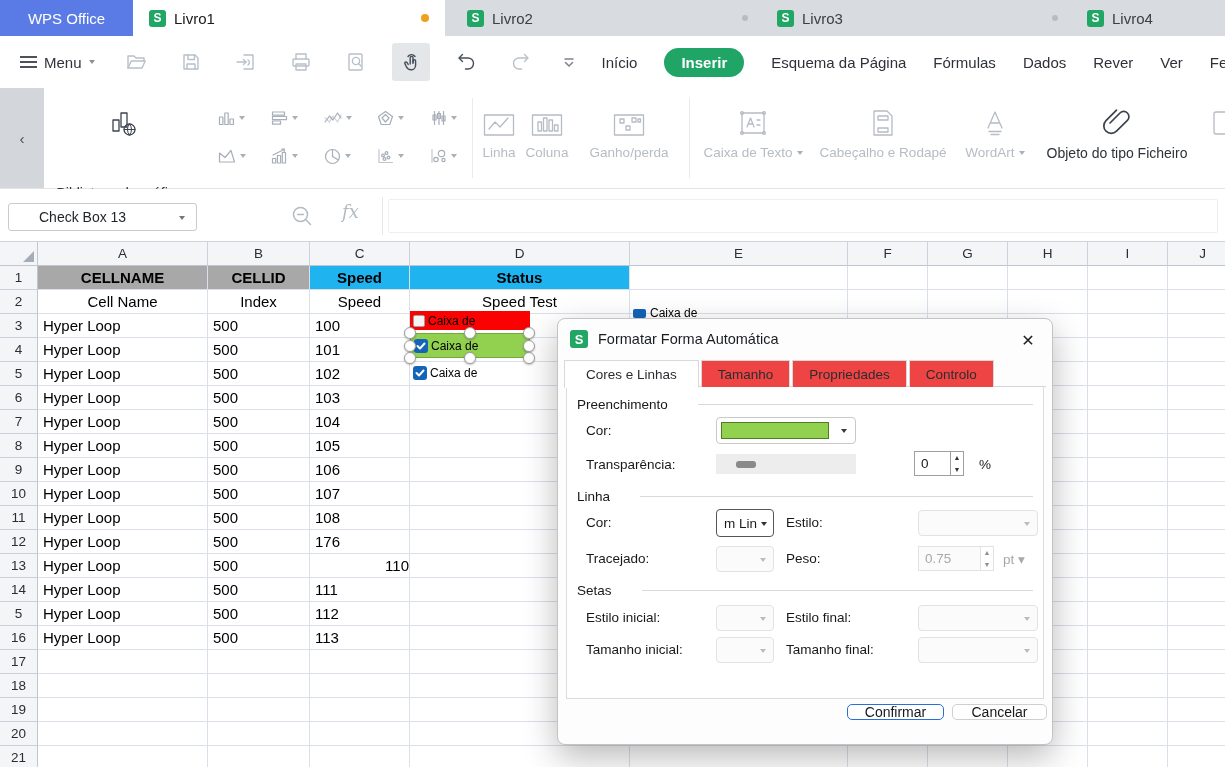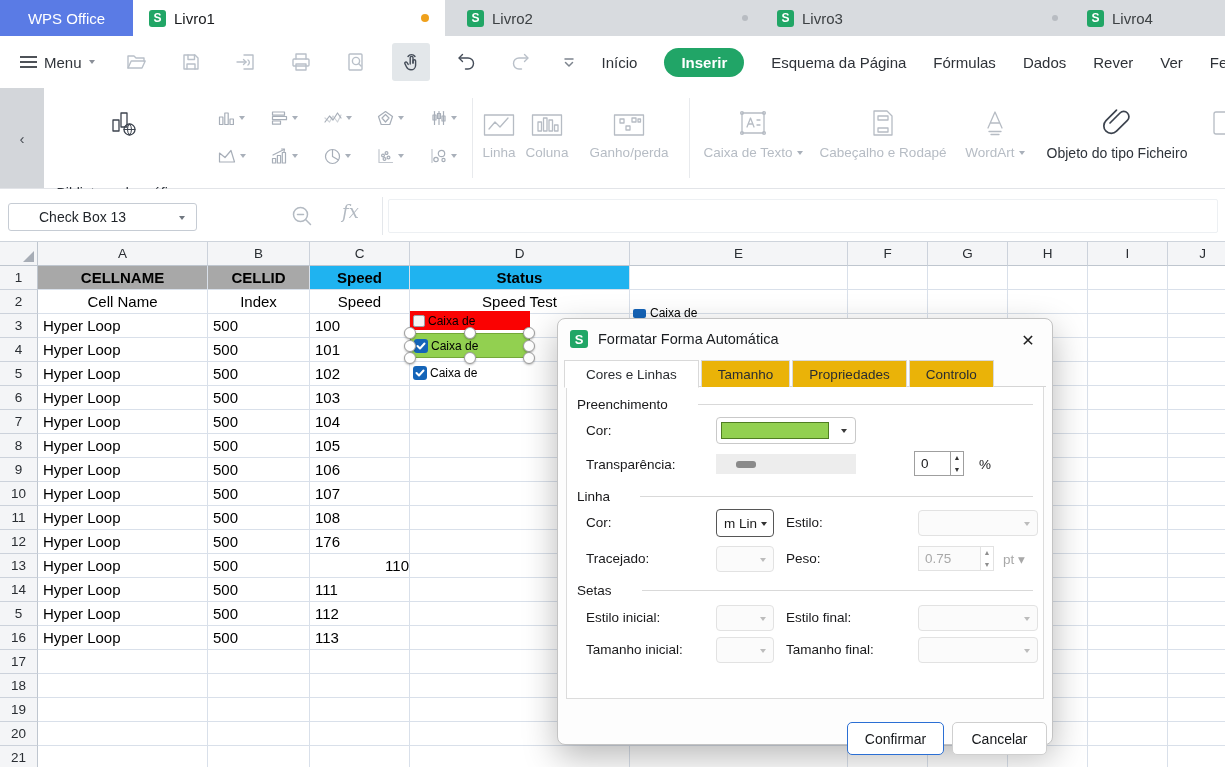--- a/index.html
+++ b/index.html
@@ -92,21 +92,21 @@
   
   .dialog{position:absolute;left:557px;top:318px;width:496px;height:427px;background:#fdfdfd;border:1px solid #c3c3c3;
           border-radius:8px;box-shadow:0 12px 34px rgba(0,0,0,.28);z-index:10;font-size:13.5px;color:#18181a;}
   .dlg-title{position:absolute;left:0;top:0;width:100%;height:40px;display:flex;align-items:center;padding:0 12px;}
   .dlg-title .s-icon{width:18px;height:18px;font-size:13px;margin-right:10px;}
   .dlg-title-text{font-size:14.5px;color:#1a1d21;}
   .dlg-close{position:absolute;right:12px;top:9px;width:24px;height:24px;display:flex;align-items:center;justify-content:center;
              font-size:16px;color:#222;cursor:pointer;}
   .dlg-tabs{position:absolute;left:6px;right:6px;top:41px;height:27px;display:flex;border-bottom:1px solid #d5d5d5;}
   .dlg-tab{height:27px;display:flex;align-items:center;padding:4px 16px;border:1px solid #d9d9d9;border-bottom:none;
-           background:#eab308;margin-right:2px;cursor:pointer;color:#2a2d31;}
+           background:#ef4444;margin-right:2px;cursor:pointer;color:#2a2d31;}
   .dlg-tab.active{background:#fff;position:relative;z-index:2;margin-bottom:-1px;height:28px;border-bottom:1px solid #fff;padding:0 21px;}
   .dlg-body{position:absolute;left:8px;right:8px;top:68px;height:312px;background:#fff;border:1px solid #dcdcdc;border-top:none;}
   .sect{position:absolute;left:10px;right:10px;display:flex;align-items:center;gap:23px;}
   .sect .sline{flex:1;height:1px;background:#d9d9d9;margin-left:7px;}
   .frow{position:absolute;left:0;right:0;height:28px;}
   .flabel{position:absolute;font-size:13.5px;color:#18181a;top:6px;}
   .swatch{position:absolute;left:149px;top:0;width:140px;height:27px;border:1px solid #c9c9c9;border-radius:4px;background:#fff;cursor:pointer;}
   .swatch .fill{position:absolute;left:4px;top:4px;width:108px;height:17px;background:#92d050;border:1px solid #4f7d21;}
   .swatch .caret{position:absolute;right:8px;top:11px;border-top-color:#3a3a3a;}
   .slider{position:absolute;left:149px;top:3px;width:140px;height:20px;background:#ededed;}
@@ -118,22 +118,22 @@
   .spinbox.disabled .val{border-color:#e2e2e2;background:#fbfbfb;color:#a8a8a8;}
   .spinbox.disabled .arrows{border-color:#e2e2e2;}
   .spinbox.disabled .arrows div{color:#8f8f8f;}
   .combo{position:absolute;height:28px;border-radius:4px;cursor:pointer;}
   .combo.enabled{border:1px solid #565656;background:#fff;}
   .combo.enabled .ctext{position:absolute;left:7px;top:6px;font-size:13.5px;color:#1c1c1c;}
   .combo.enabled .caret{position:absolute;right:6px;top:12px;border-top-color:#333;}
   .combo.disabled{border:1px solid #e2e2e2;background:#fbfbfb;height:26px;}
   .combo.disabled .caret{position:absolute;right:7px;top:11px;border-top-color:#bcbcbc;}
   .unit{position:absolute;top:6px;font-size:13.5px;color:#a8a8a8;}
-  .dlg-btn{position:absolute;top:385px;height:33px;background:#fff;border-radius:5px;font-size:14px;color:#16181b;
-           display:flex;align-items:center;justify-content:center;cursor:pointer;margin-top:18px;}
+  .dlg-btn{position:absolute;top:385px;height:16px;background:#fff;border-radius:5px;font-size:14px;color:#16181b;
+           display:flex;align-items:center;justify-content:center;cursor:pointer;}
   .dlg-btn.primary{left:289px;width:97px;border:1px solid #2b6fd4;}
   .dlg-btn.secondary{left:394px;width:95px;border:1px solid #cfcfcf;}
 </style>
 </head>
 <body>
 
 <div id="app">
 
   <div class="tabbar">
     <div class="app-btn">WPS Office</div>

